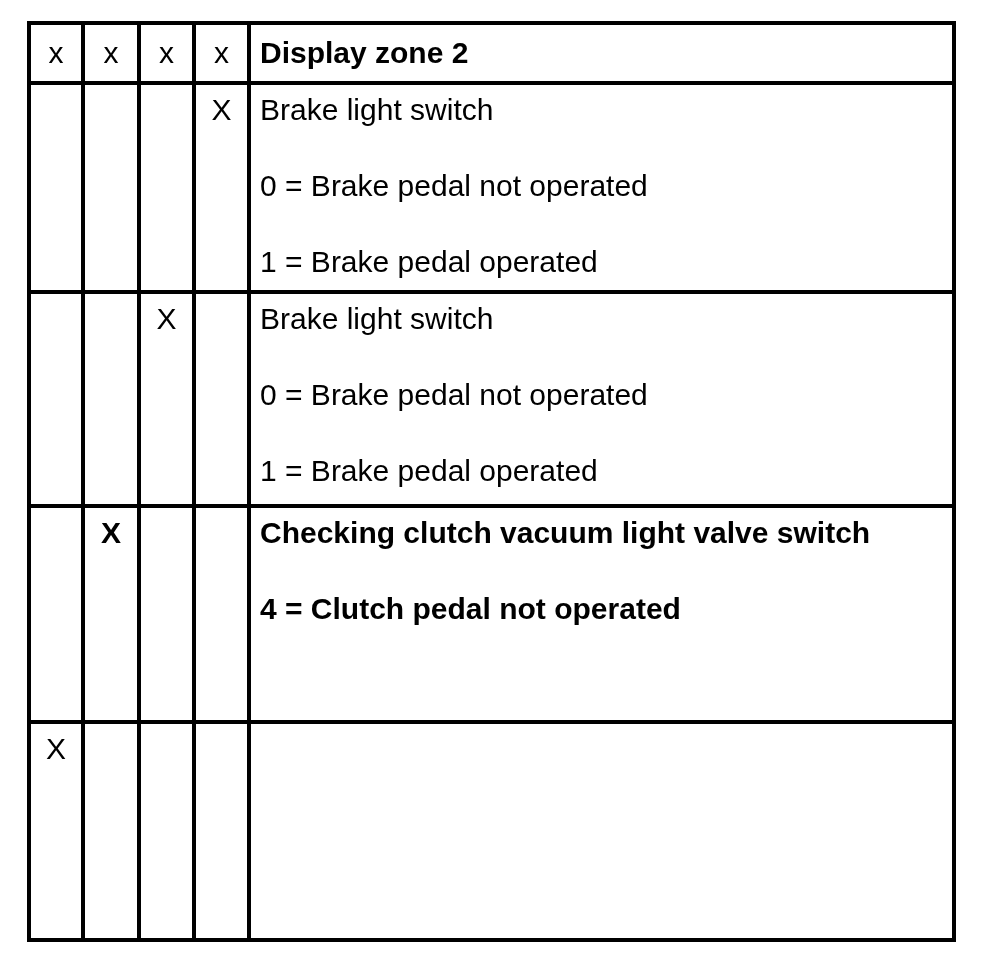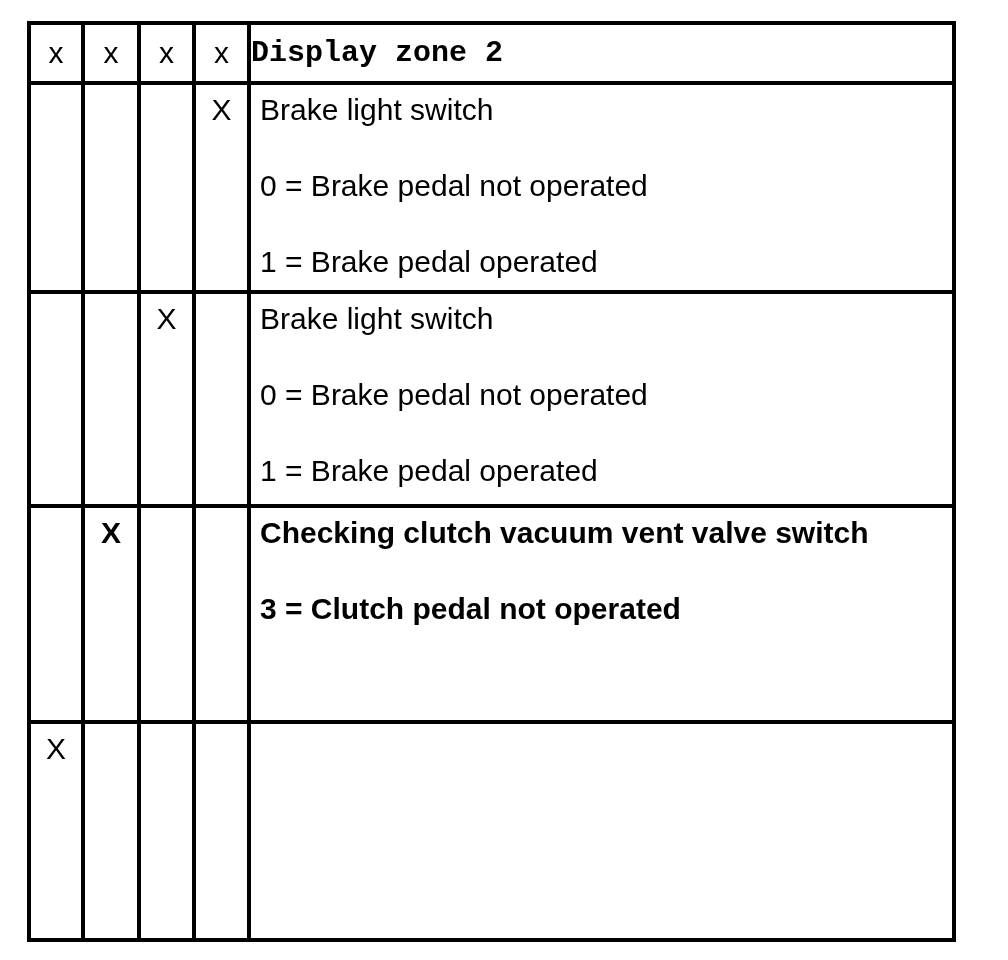--- a/index.html
+++ b/index.html
@@ -32,22 +32,22 @@
   }
   .cell.last-col { border-right: none; }
   .row.last-row .cell { border-bottom: none; }
 
   
   .hmark {
     display: flex; align-items: center; justify-content: center;
   }
   .htitle {
     display: flex; align-items: center;
+    padding-left: 9px;
     font-weight: bold;
-    font-family: Liberation Mono, monospace;
   }
 
   
   .mark {
     text-align: center;
     padding-top: 7px;
   }
 
   
   .desc { padding: 7px 8px 12px 9px; }
@@ -94,22 +94,22 @@
         <div class="line">1 = Brake pedal operated</div>
       </div>
     </div>
 
     <div class="row bold">
       <div class="cell mark"></div>
       <div class="cell mark">X</div>
       <div class="cell mark"></div>
       <div class="cell mark"></div>
       <div class="cell desc last-col">
-        <div class="line">Checking clutch vacuum vent valve switch</div>
-        <div class="line">3 = Clutch pedal not operated</div>
+        <div class="line">Checking clutch vacuum light valve switch</div>
+        <div class="line">4 = Clutch pedal not operated</div>
       </div>
     </div>
 
     <div class="row last-row">
       <div class="cell mark">X</div>
       <div class="cell mark"></div>
       <div class="cell mark"></div>
       <div class="cell mark"></div>
       <div class="cell desc last-col">
       </div>

